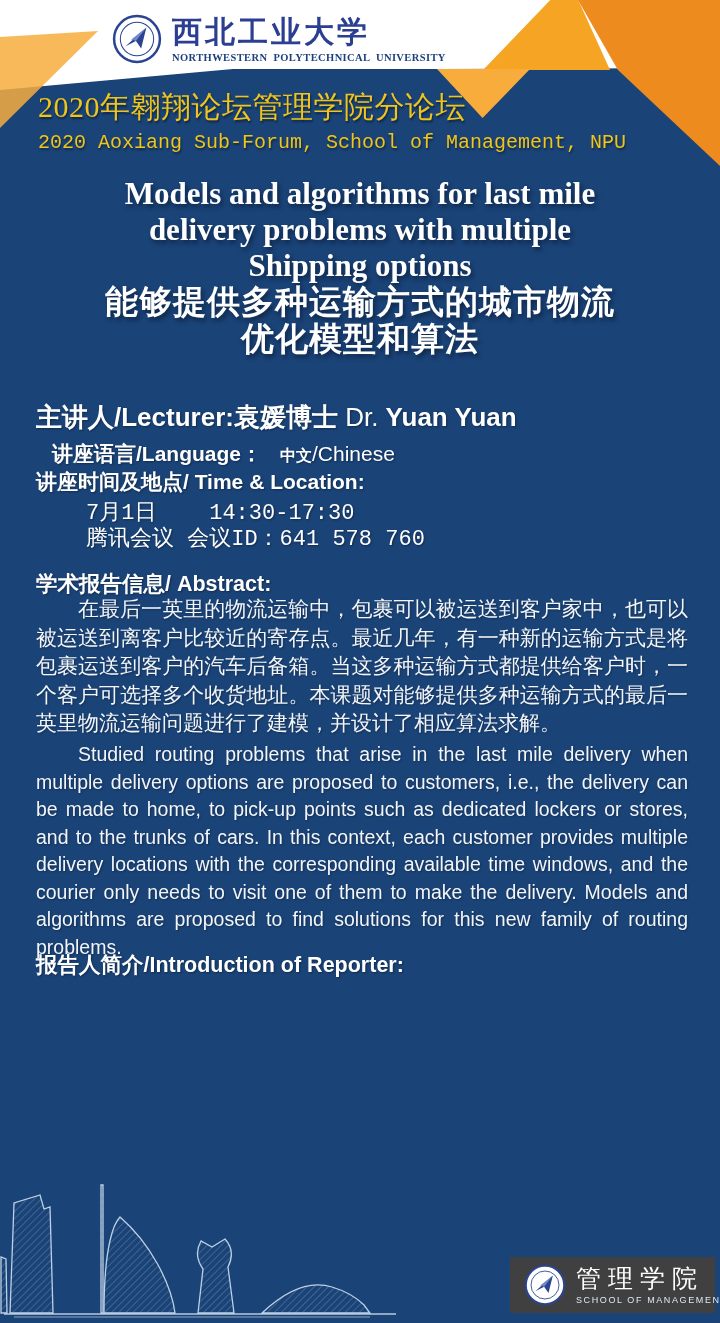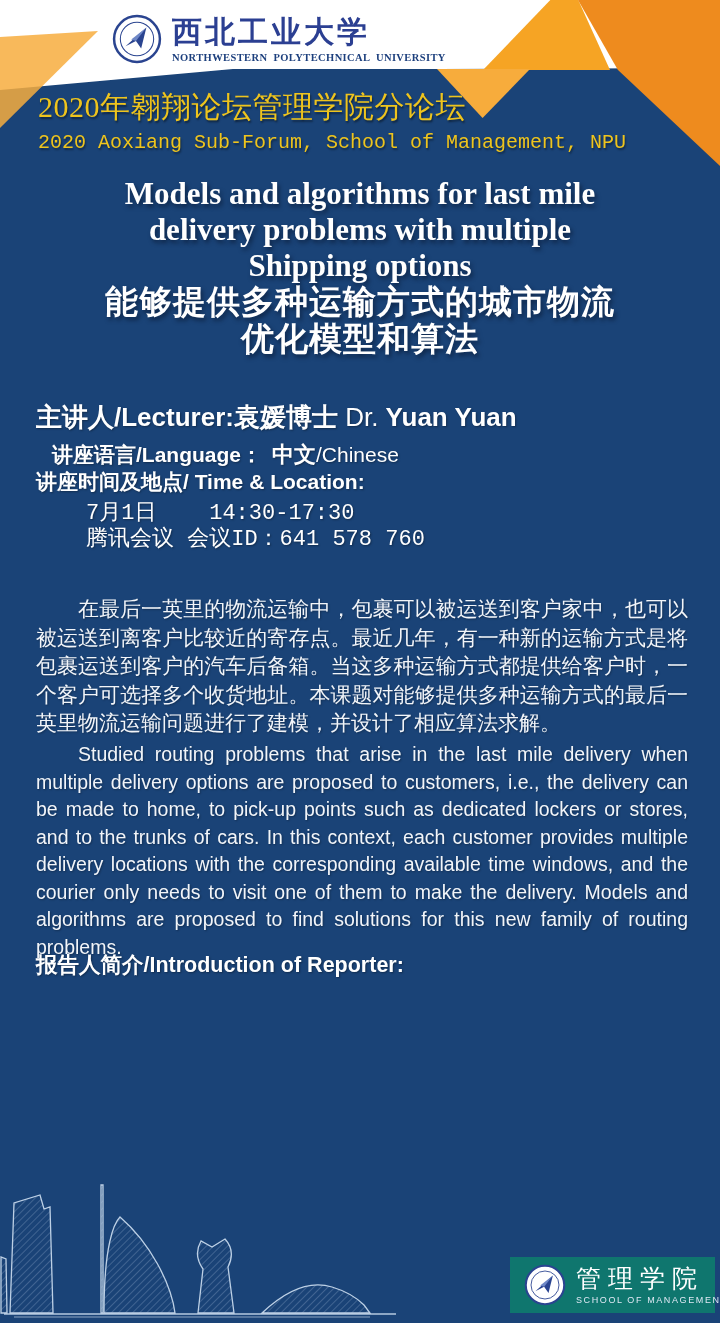--- a/index.html
+++ b/index.html
@@ -44,21 +44,21 @@
   .t-en{ font-family:"Liberation Serif", serif; font-weight:bold; font-size:31px; line-height:36px; }
   .t-cn{ font-family:"Liberation Serif", serif; font-weight:bold; font-size:33px; line-height:37px; letter-spacing:1px; }
   
   .info-line{ position:absolute; left:36px; color:#ffffff; white-space:nowrap;
     text-shadow:1px 1px 2px rgba(0,0,0,0.35); }
   .lect{ top:400px; font-size:26px; font-weight:bold; }
   .lect .cjk-name{ font-family:"Liberation Serif", serif; font-weight:bold; }
   .lect .dr{ font-weight:normal; }
   .lang{ top:440px; font-size:21px; }
   .lang .lbl{ font-weight:bold;margin-left:16px; }
-  .lang .cnv{ font-weight:bold; font-family:"Liberation Serif", serif; margin-left:10px; font-size:22px; }
+  .lang .cnv{ font-weight:bold; font-family:"Liberation Serif", serif; margin-left:18px; font-size:16px; }
   .tlabel{ top:468px; font-size:21px; font-weight:bold; }
   .mono-line{ position:absolute; left:86px; color:#ffffff; font-size:22px;
     font-family:"Liberation Mono", monospace; white-space:pre;
     text-shadow:1px 1px 2px rgba(0,0,0,0.35); }
   .tval{ top:497px; }
   .vval{ top:523px; }
   
   .sec-h{ position:absolute; left:36px; color:#ffffff; font-size:21.5px; font-weight:bold;
     white-space:nowrap; text-shadow:1px 1px 2px rgba(0,0,0,0.35); }
   .abs-h{ top:569px; }
@@ -66,21 +66,21 @@
     text-align:justify; text-shadow:1px 1px 2px rgba(0,0,0,0.3); }
   .para.cjk{ font-family:"Liberation Serif", serif; font-size:21px; line-height:28.5px; text-indent:2em; }
   .abs-cn{ top:595px; }
   .abs-en{ top:741px; font-family:"Liberation Sans", sans-serif; font-size:19.5px;
     line-height:27.5px; text-indent:42px; }
   .rep-h{ top:950px; }
   .rep-cn{ top:977px; }
   
   .sketch{ position:absolute; left:0; top:1183px; }
   .foot-logo{ position:absolute; left:510px; top:1257px; width:205px; height:56px;
-    background:#0f766e; display:flex; align-items:center; }
+    background:#404040; display:flex; align-items:center; }
   .foot-seal{ width:42px; height:42px; margin-left:14px; flex:0 0 auto; }
   .foot-names{ margin-left:10px; }
   .foot-cn{ color:#ffffff; font-family:"Liberation Serif", serif; font-size:25px;
     line-height:28px; letter-spacing:7px; white-space:nowrap; }
   .foot-en{ color:#dfe8f4; font-size:9px; letter-spacing:1.6px; margin-top:2px; white-space:nowrap; }
 </style>
 </head>
 <body>
 
 <div class="poster">
@@ -116,20 +116,21 @@
   </div>
 
   <div class="info-line lect"><span>主讲人/Lecturer:</span><span class="cjk-name">袁媛博士</span><span class="dr"> Dr. </span><span>Yuan Yuan</span></div>
 
   <div class="info-line lang"><span class="lbl">讲座语言/Language：</span><span class="cnv">中文</span><span>/Chinese</span></div>
 
   <div class="info-line tlabel">讲座时间及地点/ Time &amp; Location:</div>
   <div class="mono-line tval">7月1日    14:30-17:30</div>
   <div class="mono-line vval">腾讯会议 会议ID：641 578 760</div>
 
+  <div class="sec-h abs-h">学术报告信息/ Abstract:</div>
   <p class="para cjk abs-cn">在最后一英里的物流运输中，包裹可以被运送到客户家中，也可以被运送到离客户比较近的寄存点。最近几年，有一种新的运输方式是将包裹运送到客户的汽车后备箱。当这多种运输方式都提供给客户时，一个客户可选择多个收货地址。本课题对能够提供多种运输方式的最后一英里物流运输问题进行了建模，并设计了相应算法求解。</p>
   <p class="para abs-en">Studied routing problems that arise in the last mile delivery when multiple delivery options are proposed to customers, i.e., the delivery can be made to home, to pick-up points such as dedicated lockers or stores, and to the trunks of cars. In this context, each customer provides multiple delivery locations with the corresponding available time windows, and the courier only needs to visit one of them to make the delivery. Models and algorithms are proposed to find solutions for this new family of routing problems.</p>
 
   <div class="sec-h rep-h">报告人简介/Introduction of Reporter:</div>
 
   <svg class="sketch" width="400" height="140" viewBox="0 0 400 140">
     <defs>
       <pattern id="hatch" width="5" height="5" patternUnits="userSpaceOnUse" patternTransform="rotate(45)">
         <line x1="0" y1="0" x2="0" y2="5" stroke="#c6d8ee" stroke-width="1" opacity="0.5"></line>
       </pattern>

